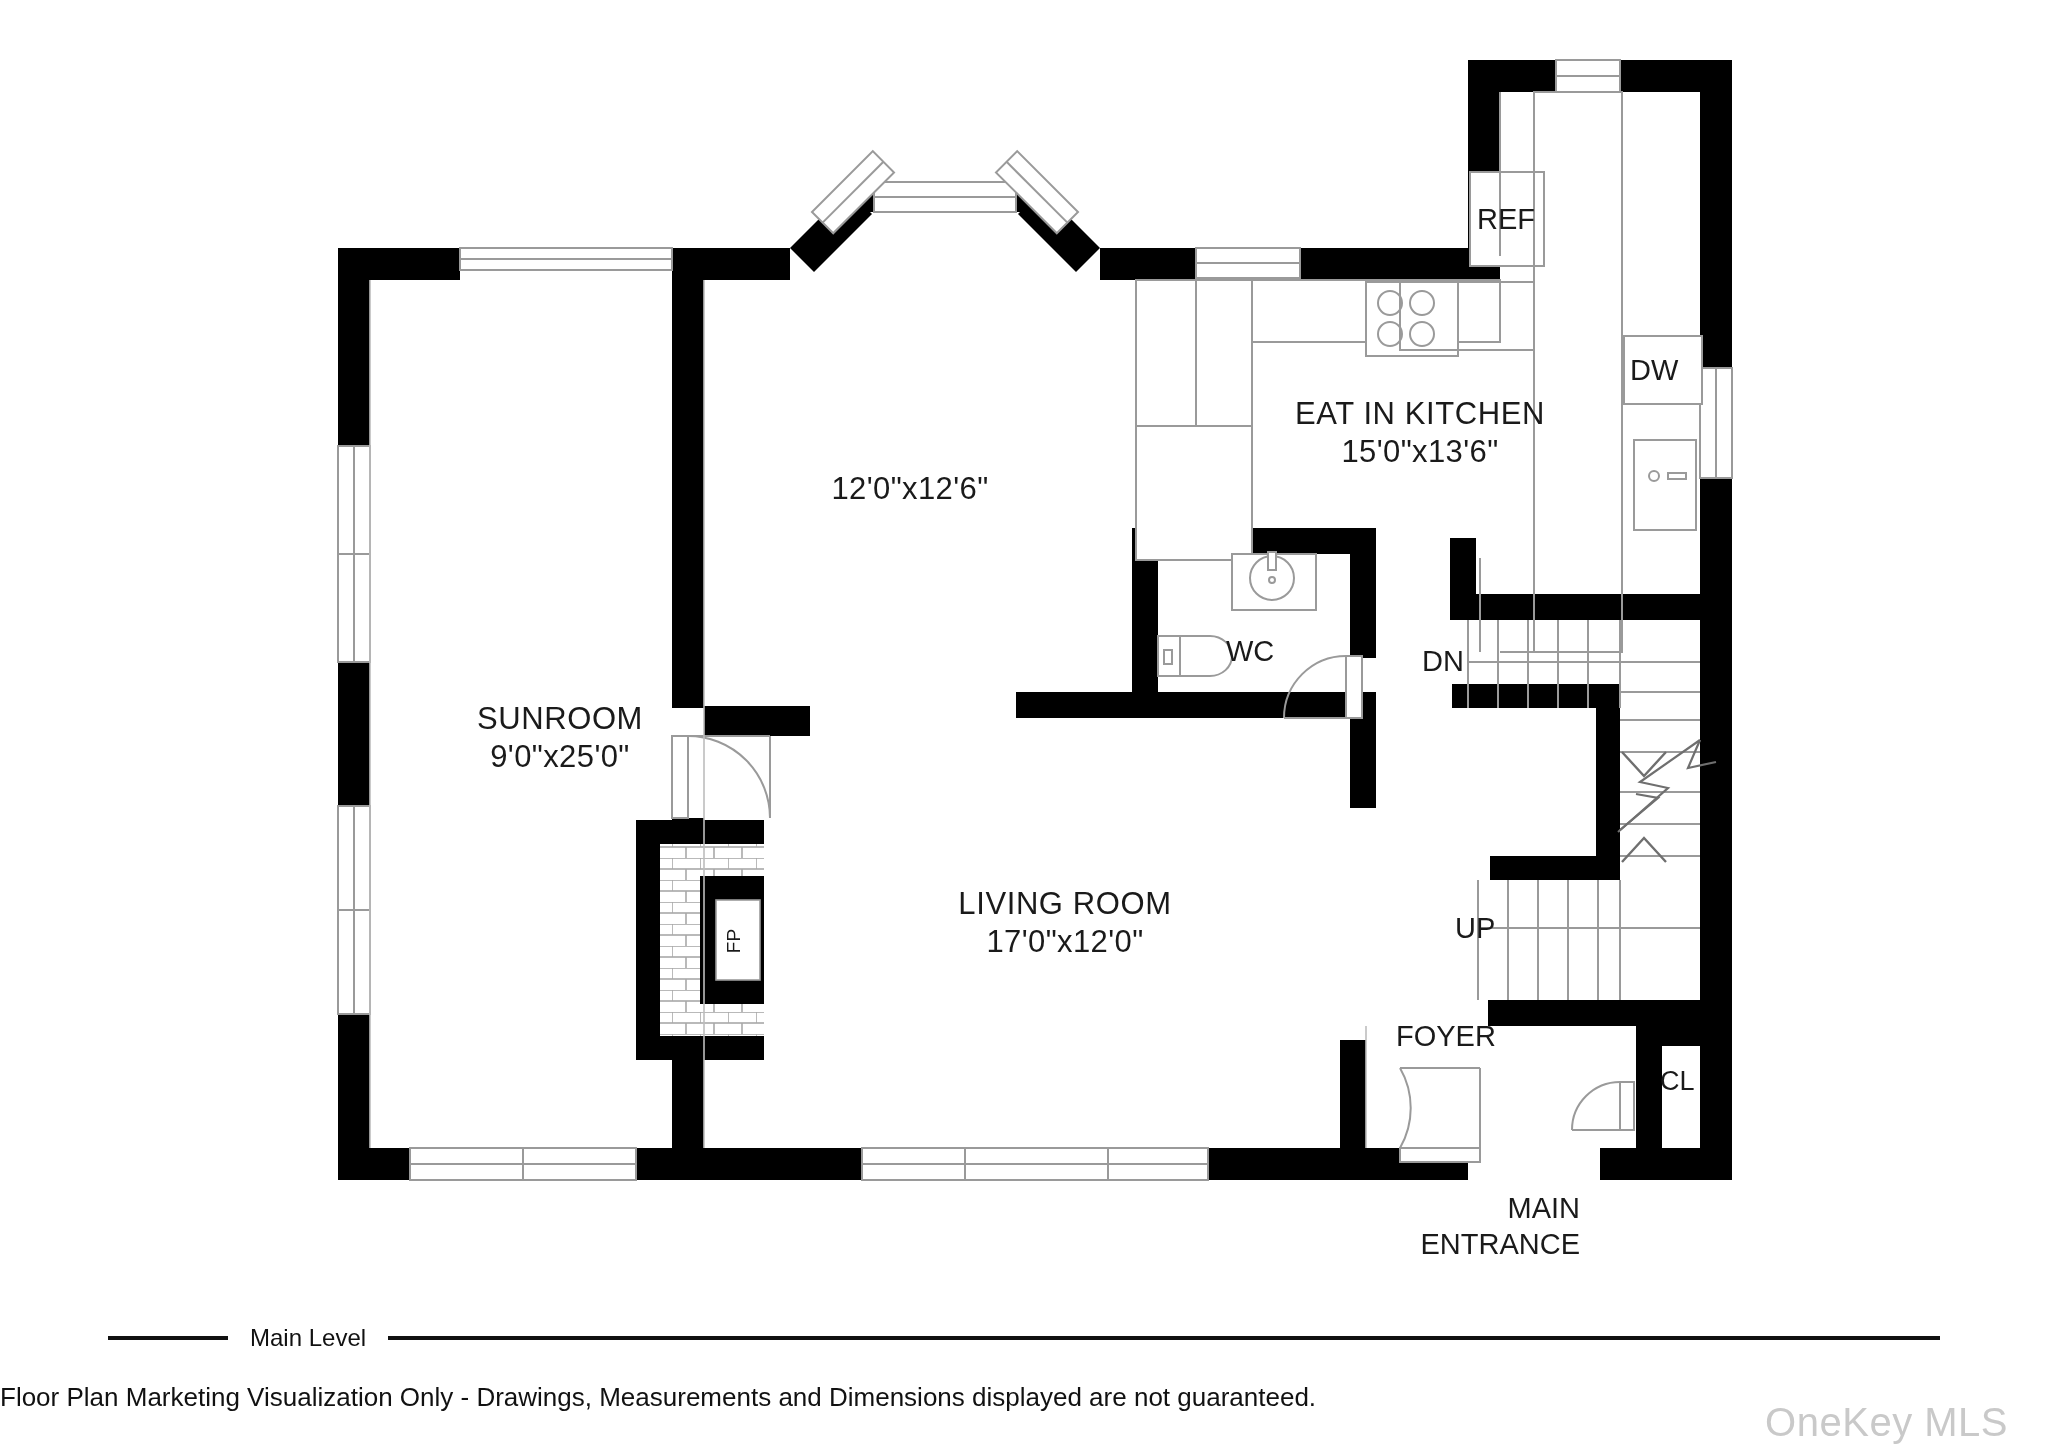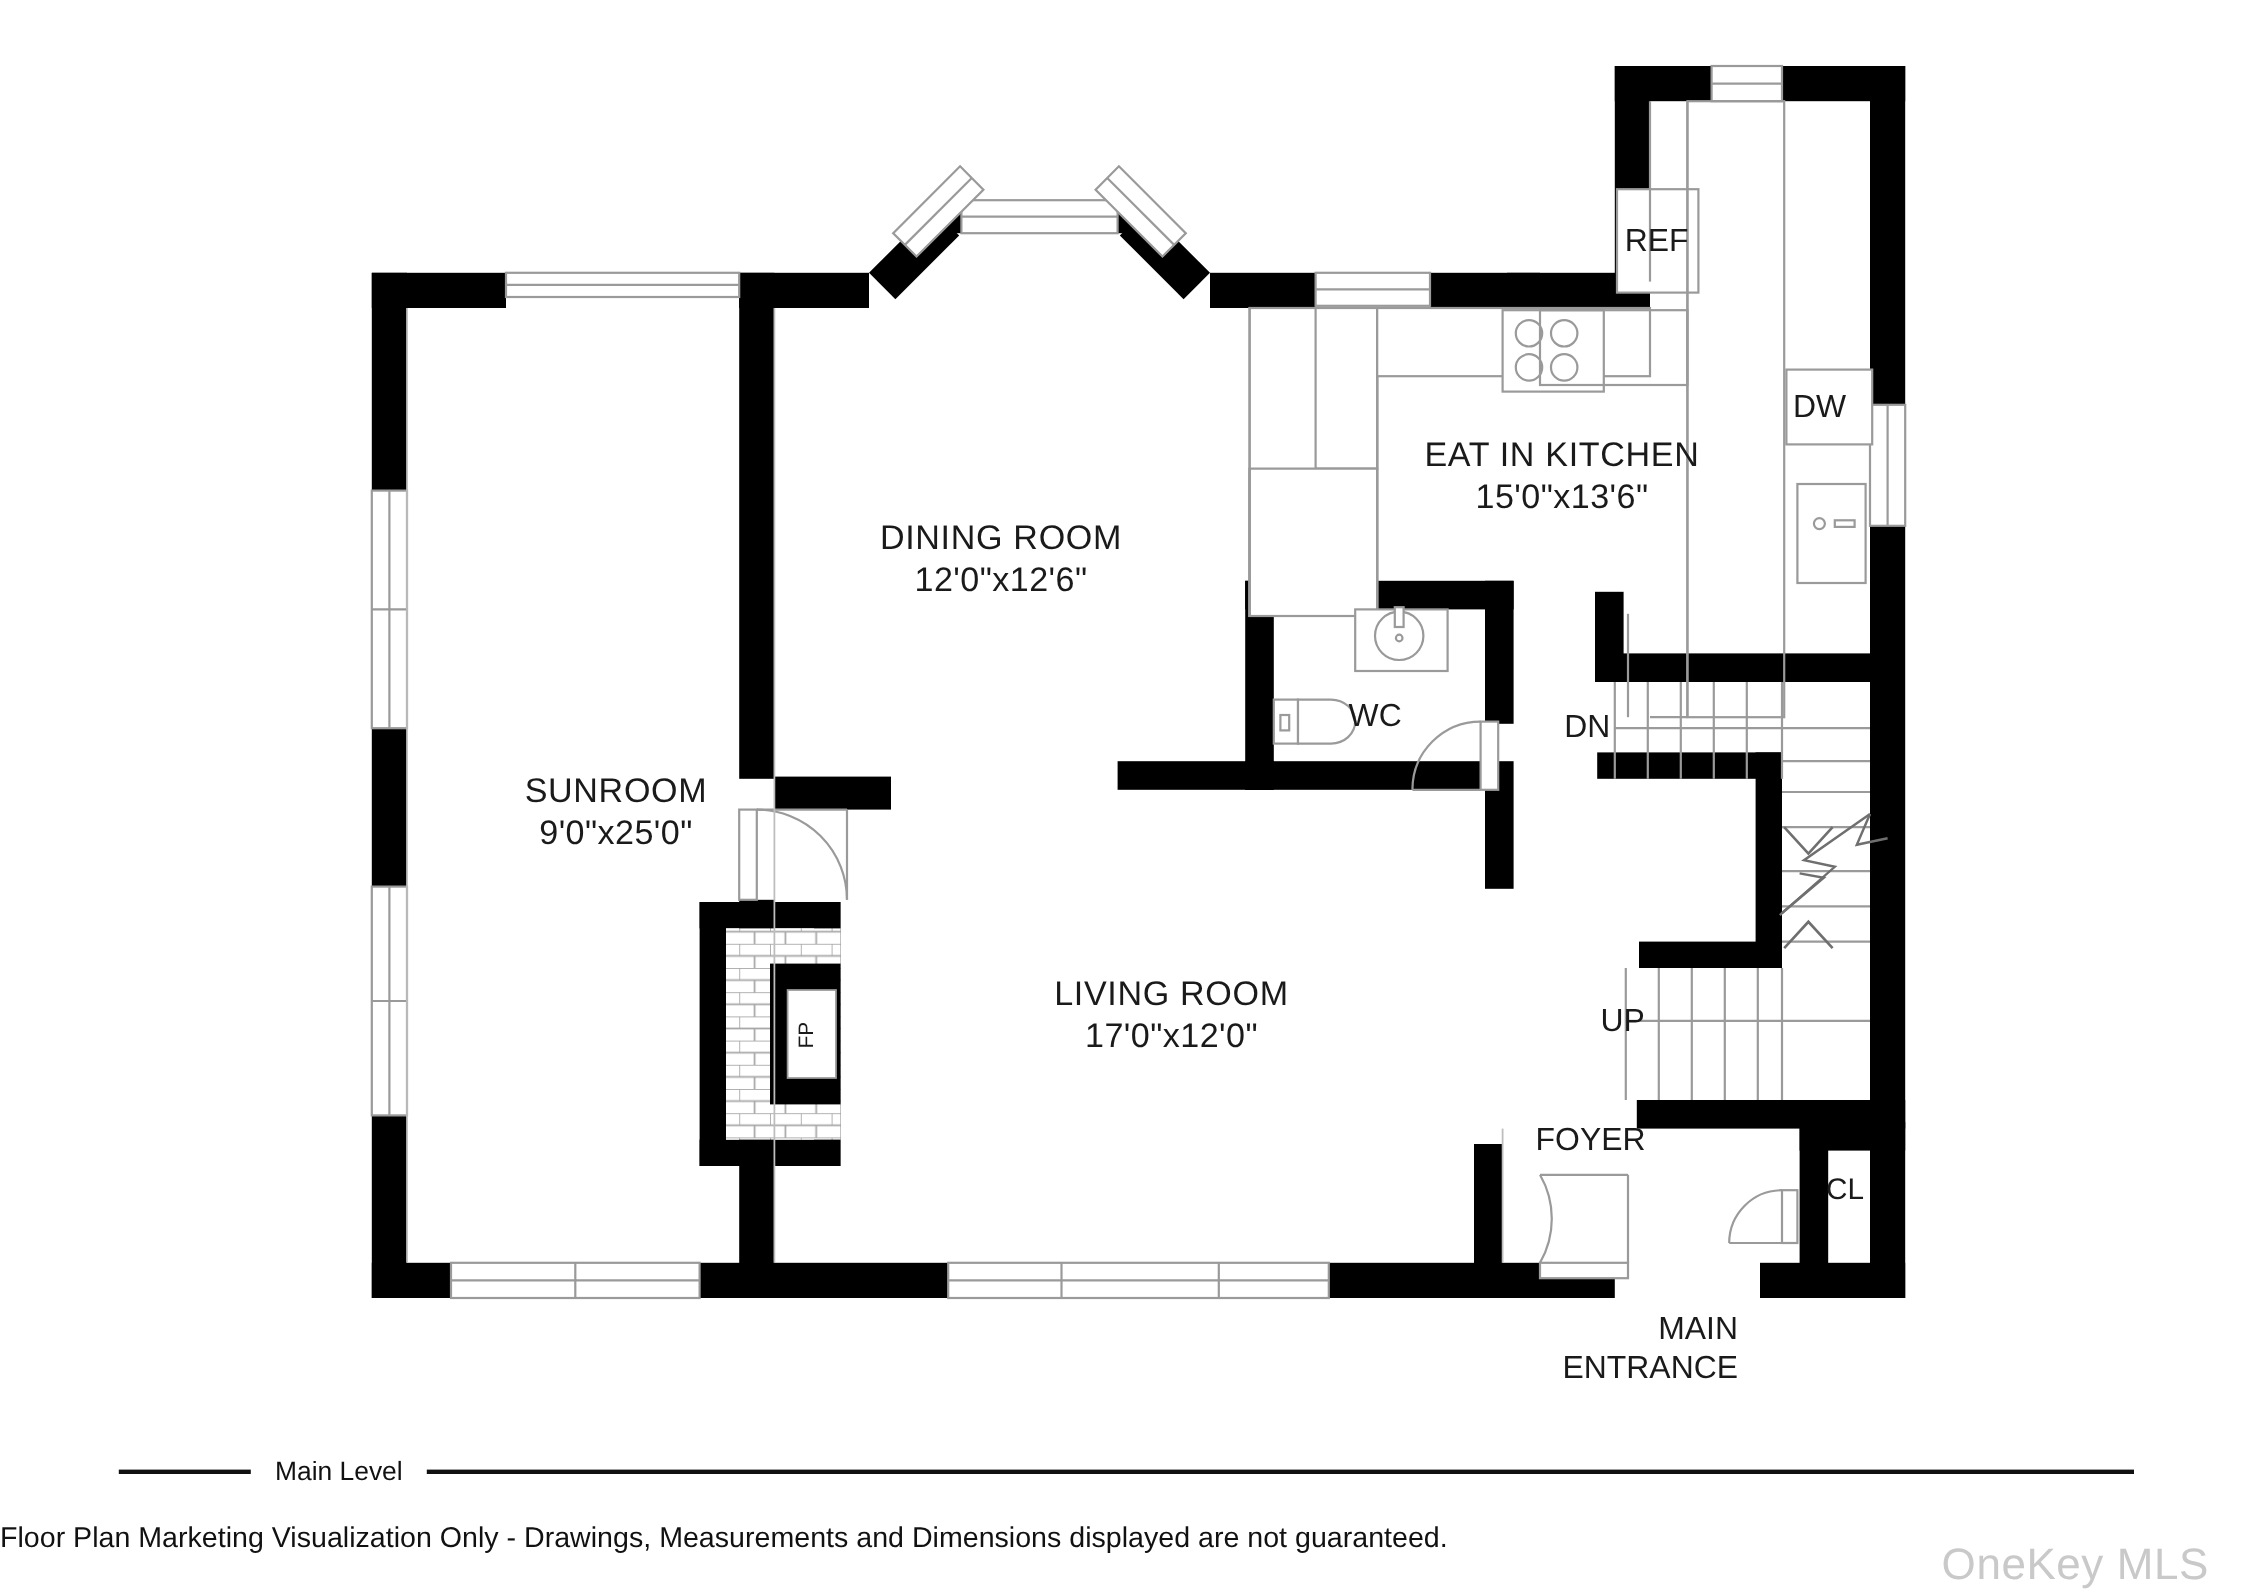--- a/index.html
+++ b/index.html
@@ -385,21 +385,20 @@
     </g>
 
   </svg>
 
   <div class="room-label" style="left:420px; top:700px; width:280px;">
     <span class="rl-name">SUNROOM</span>
     <span class="rl-dim">9'0"x25'0"</span>
   </div>
 
   <div class="room-label" style="left:740px; top:470px; width:340px;">
-    <span class="rl-name">DINING ROOM</span>
     <span class="rl-dim">12'0"x12'6"</span>
   </div>
 
   <div class="room-label" style="left:1260px; top:395px; width:320px;">
     <span class="rl-name">EAT IN KITCHEN</span>
     <span class="rl-dim">15'0"x13'6"</span>
   </div>
 
   <div class="room-label" style="left:900px; top:885px; width:330px;">
     <span class="rl-name">LIVING ROOM</span>

